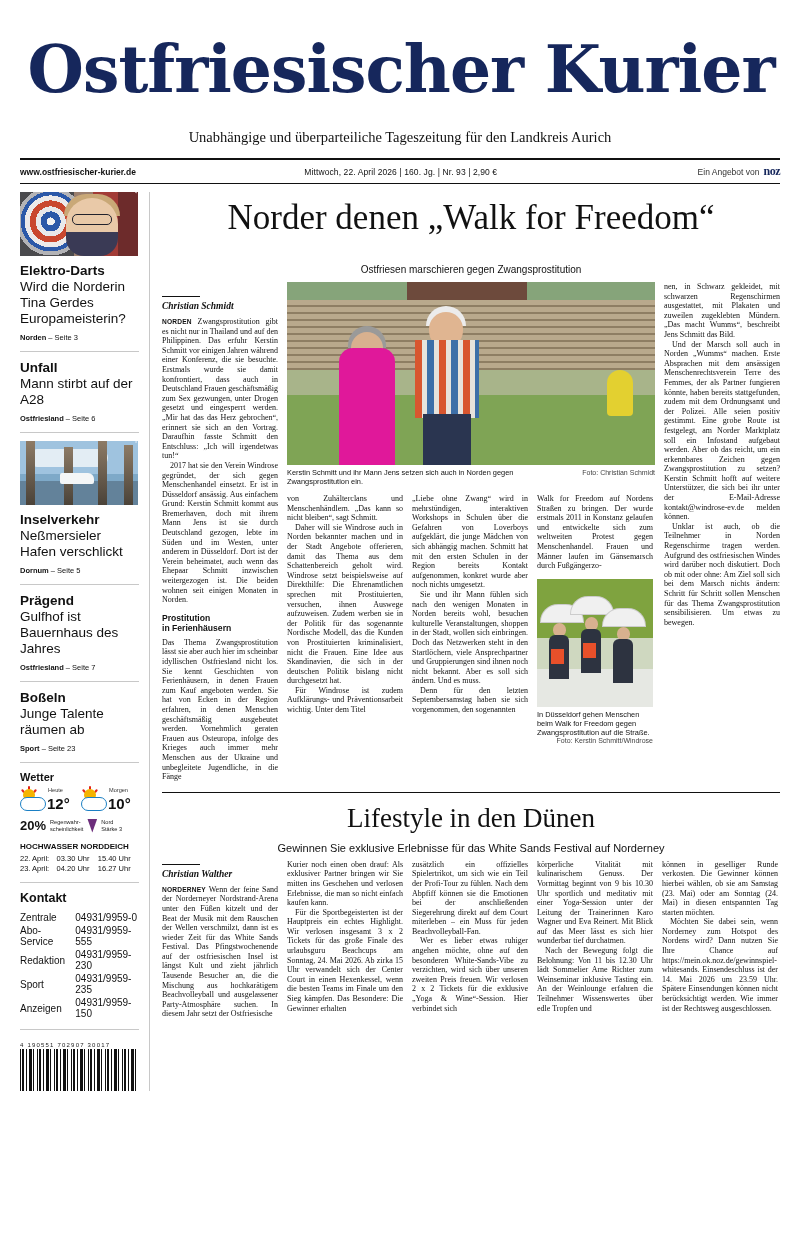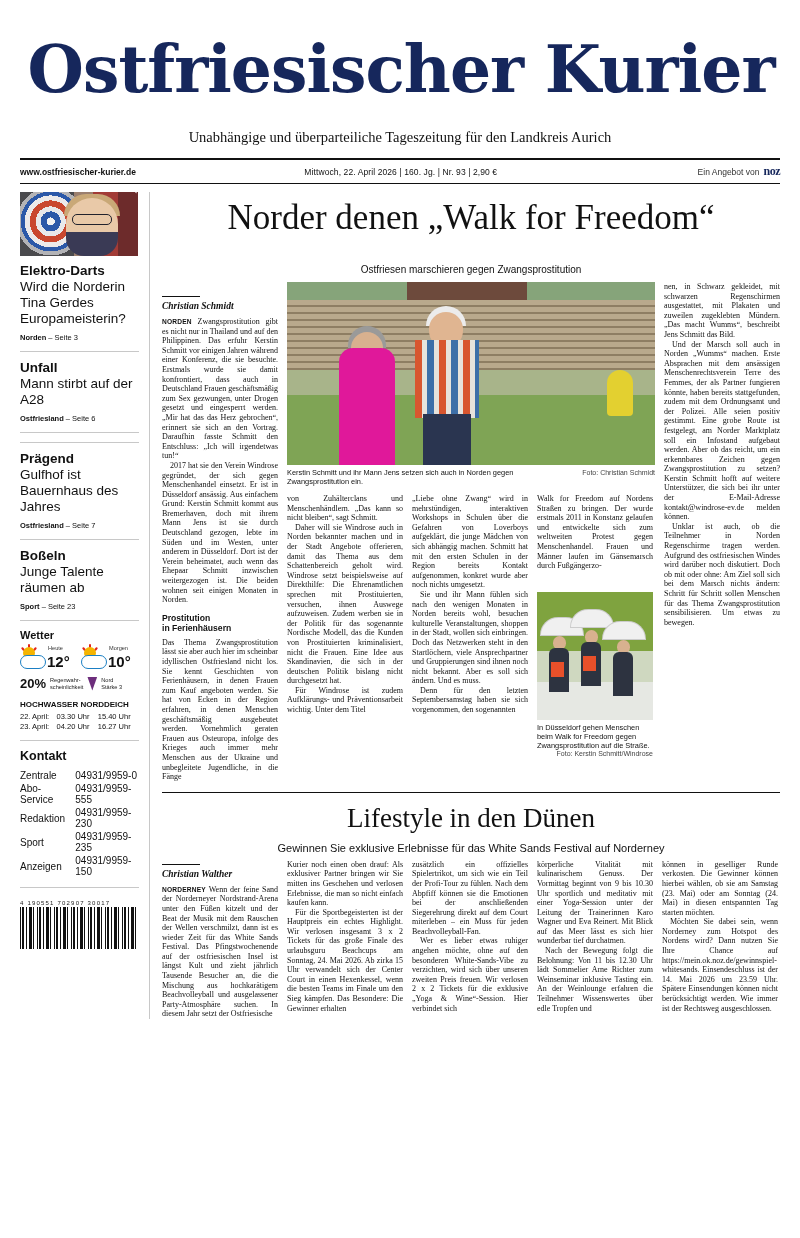--- a/index.html
+++ b/index.html
@@ -205,20 +205,37 @@
         <div class="rail-kicker">Unfall</div>
         <div class="rail-text">Mann stirbt auf der A28</div>
         <div class="rail-ref">
           <b>Ostfriesland</b>
           <span>– Seite 6</span>
         </div>
       </div>
 
       <div class="rail-sep"></div>
 
+      <div>
+        <div class="rail-photo ph-harbour">
+          <div class="cloud"></div>
+          <div class="post" style="left:6px;height:64px;"></div>
+          <div class="post" style="left:44px;height:58px;"></div>
+          <div class="post" style="left:78px;height:64px;"></div>
+          <div class="post" style="left:104px;height:60px;"></div>
+          <div class="boat"></div>
+          <div class="rail-credit">Martin Stromann</div>
+        </div>
+        <div class="rail-kicker">Inselverkehr</div>
+        <div class="rail-text">Neßmersieler Hafen verschlickt</div>
+        <div class="rail-ref">
+          <b>Dornum</b>
+          <span>– Seite 5</span>
+        </div>
+      </div>
 
       <div class="rail-sep"></div>
 
       <div>
         <div class="rail-kicker">Prägend</div>
         <div class="rail-text">Gulfhof ist Bauernhaus des Jahres</div>
         <div class="rail-ref">
           <b>Ostfriesland</b>
           <span>– Seite 7</span>
         </div>
@@ -372,21 +389,21 @@
               <p class="body">Daher will sie Windrose auch in Norden bekannter machen und in der Stadt Angebote offerieren, damit das Thema aus dem Schattenbereich geholt wird. Windrose setzt beispielsweise auf Direkthilfe: Die Ehrenamtlichen sprechen mit Prostituierten, versuchen, ihnen Auswege aufzuweisen. Zudem werben sie in der Politik für das sogenannte Nordische Modell, das die Kunden von Prostituierten kriminalisiert, nicht die Frauen. Eine Idee aus Skandinavien, die sich in der deutschen Politik bislang nicht durchgesetzt hat.</p>
               <p class="body">Für Windrose ist zudem Aufklärungs- und Präventionsarbeit wichtig. Unter dem Titel</p>
             </div>
             <div class="col">
               <p class="body">„Liebe ohne Zwang“ wird in mehrstündigen, interaktiven Workshops in Schulen über die Gefahren von Loverboys aufgeklärt, die junge Mädchen von sich abhängig machen. Schmitt hat mit den ersten Schulen in der Region bereits Kontakt aufgenommen, konkret wurde aber noch nichts umgesetzt.</p>
               <p class="body">Sie und ihr Mann fühlen sich nach den wenigen Monaten in Norden bereits wohl, besuchen kulturelle Veranstaltungen, shoppen in der Stadt, wollen sich einbringen. Doch das Netzwerken steht in den Startlöchern, viele Ansprechpartner und Gruppierungen sind ihnen noch nicht bekannt. Aber es soll sich ändern. Und es muss.</p>
               <p class="body">Denn für den letzten Septembersamstag haben sie sich vorgenommen, den sogenannten</p>
             </div>
             <div class="col">
               <p class="body">Walk for Freedom auf Nordens Straßen zu bringen. Der wurde erstmals 2011 in Konstanz gelaufen und entwickelte sich zum weltweiten Protest gegen Menschenhandel. Frauen und Männer laufen im Gänsemarsch durch Fußgängerzo-</p>
-              <figure class="figure" style="margin-top:21px;">
+              <figure class="figure" style="margin-top:8px;">
                 <div class="fig-img ph-march">
                   <div class="umb" style="left:4px;top:26px;"></div>
                   <div class="umb" style="left:34px;top:18px;"></div>
                   <div class="umb" style="left:66px;top:30px;"></div>
                   <div class="head" style="left:16px;top:44px;"></div>
                   <div class="per" style="left:12px;top:56px;"></div>
                   <div class="head" style="left:48px;top:38px;"></div>
                   <div class="per" style="left:44px;top:50px;"></div>
                   <div class="head" style="left:80px;top:48px;"></div>
                   <div class="per" style="left:76px;top:60px;"></div>

